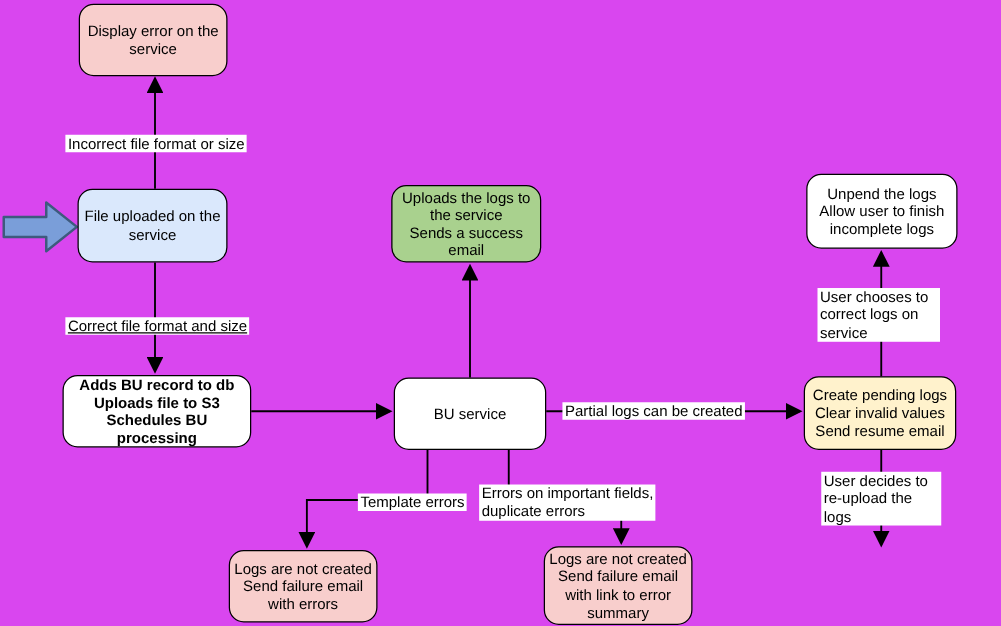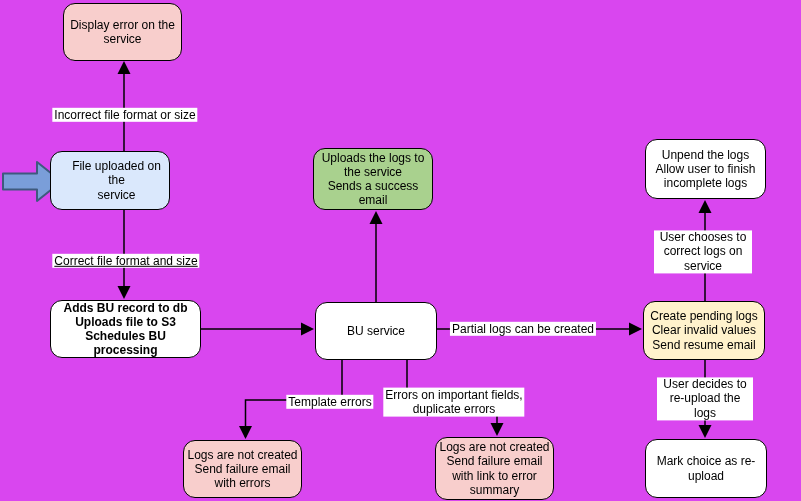--- a/index.html
+++ b/index.html
@@ -31,21 +31,21 @@
     white-space: pre-line;
     padding: 2px 3px;
   }
   .edge-label {
     position: absolute;
     transform: translate(-50%, -50%);
     background: #ffffff;
     color: #000000;
     font-size: 12px;
     line-height: 1.2;
-    text-align: center;
+    text-align: left;
     white-space: pre-line;
     padding: 0 2px;
   }
 </style>
 </head>
 <body>
 
 <div class="canvas">
 
   <svg class="edges">
@@ -66,21 +66,21 @@
       <path d="M 342 360 L 342 400 L 245.5 400 L 245.5 437" marker-end="url(#ah)"></path>
       <path d="M 407 360 L 407 400 L 497 400 L 497 434" marker-end="url(#ah)"></path>
       <path d="M 705 301 L 705 202" marker-end="url(#ah)"></path>
       <path d="M 705 360 L 705 436" marker-end="url(#ah)"></path>
     </g>
   </svg>
 
   <div class="node" style="left: 63px; top: 3px; width: 119px; height: 58px; background-color: rgb(248, 206, 204);">Display error on the
 service</div>
 
-  <div class="node" style="left: 50px; top: 151px; width: 120px; height: 59px; background-color: rgb(218, 232, 252); padding-left: 16px;">File uploaded on the
+  <div class="node" style="left: 62px; top: 151px; width: 120px; height: 59px; background-color: rgb(218, 232, 252);">File uploaded on the
 service</div>
 
   <div class="node" style="left: 50px; top: 300px; width: 151px; height: 58px; background-color: rgb(255, 255, 255); font-weight: bold;">Adds BU record to db
 Uploads file to S3
 Schedules BU processing</div>
 
   <div class="node" style="left: 315px; top: 302px; width: 122px; height: 58px; background-color: rgb(255, 255, 255);">BU service</div>
 
   <div class="node" style="left: 313px; top: 148px; width: 120px; height: 62px; background-color: rgb(169, 209, 142);">Uploads the logs to
 the service
@@ -88,22 +88,20 @@
 email</div>
 
   <div class="node" style="left: 645px; top: 139px; width: 121px; height: 60px; background-color: rgb(255, 255, 255);">Unpend the logs
 Allow user to finish
 incomplete logs</div>
 
   <div class="node" style="left: 643px; top: 301px; width: 122px; height: 59px; background-color: rgb(255, 242, 204);">Create pending logs
 Clear invalid values
 Send resume email</div>
 
-  <div class="node" style="left: 645px; top: 439px; width: 122px; height: 59px; background-color: rgb(255, 255, 255);">Mark choice as re-
-upload</div>
 
   <div class="node" style="left: 183px; top: 440px; width: 119px; height: 58px; background-color: rgb(248, 206, 204);">Logs are not created
 Send failure email
 with errors</div>
 
   <div class="node" style="left: 435px; top: 437px; width: 119px; height: 63px; background-color: rgb(248, 206, 204);">Logs are not created
 Send failure email
 with link to error
 summary</div>
 

